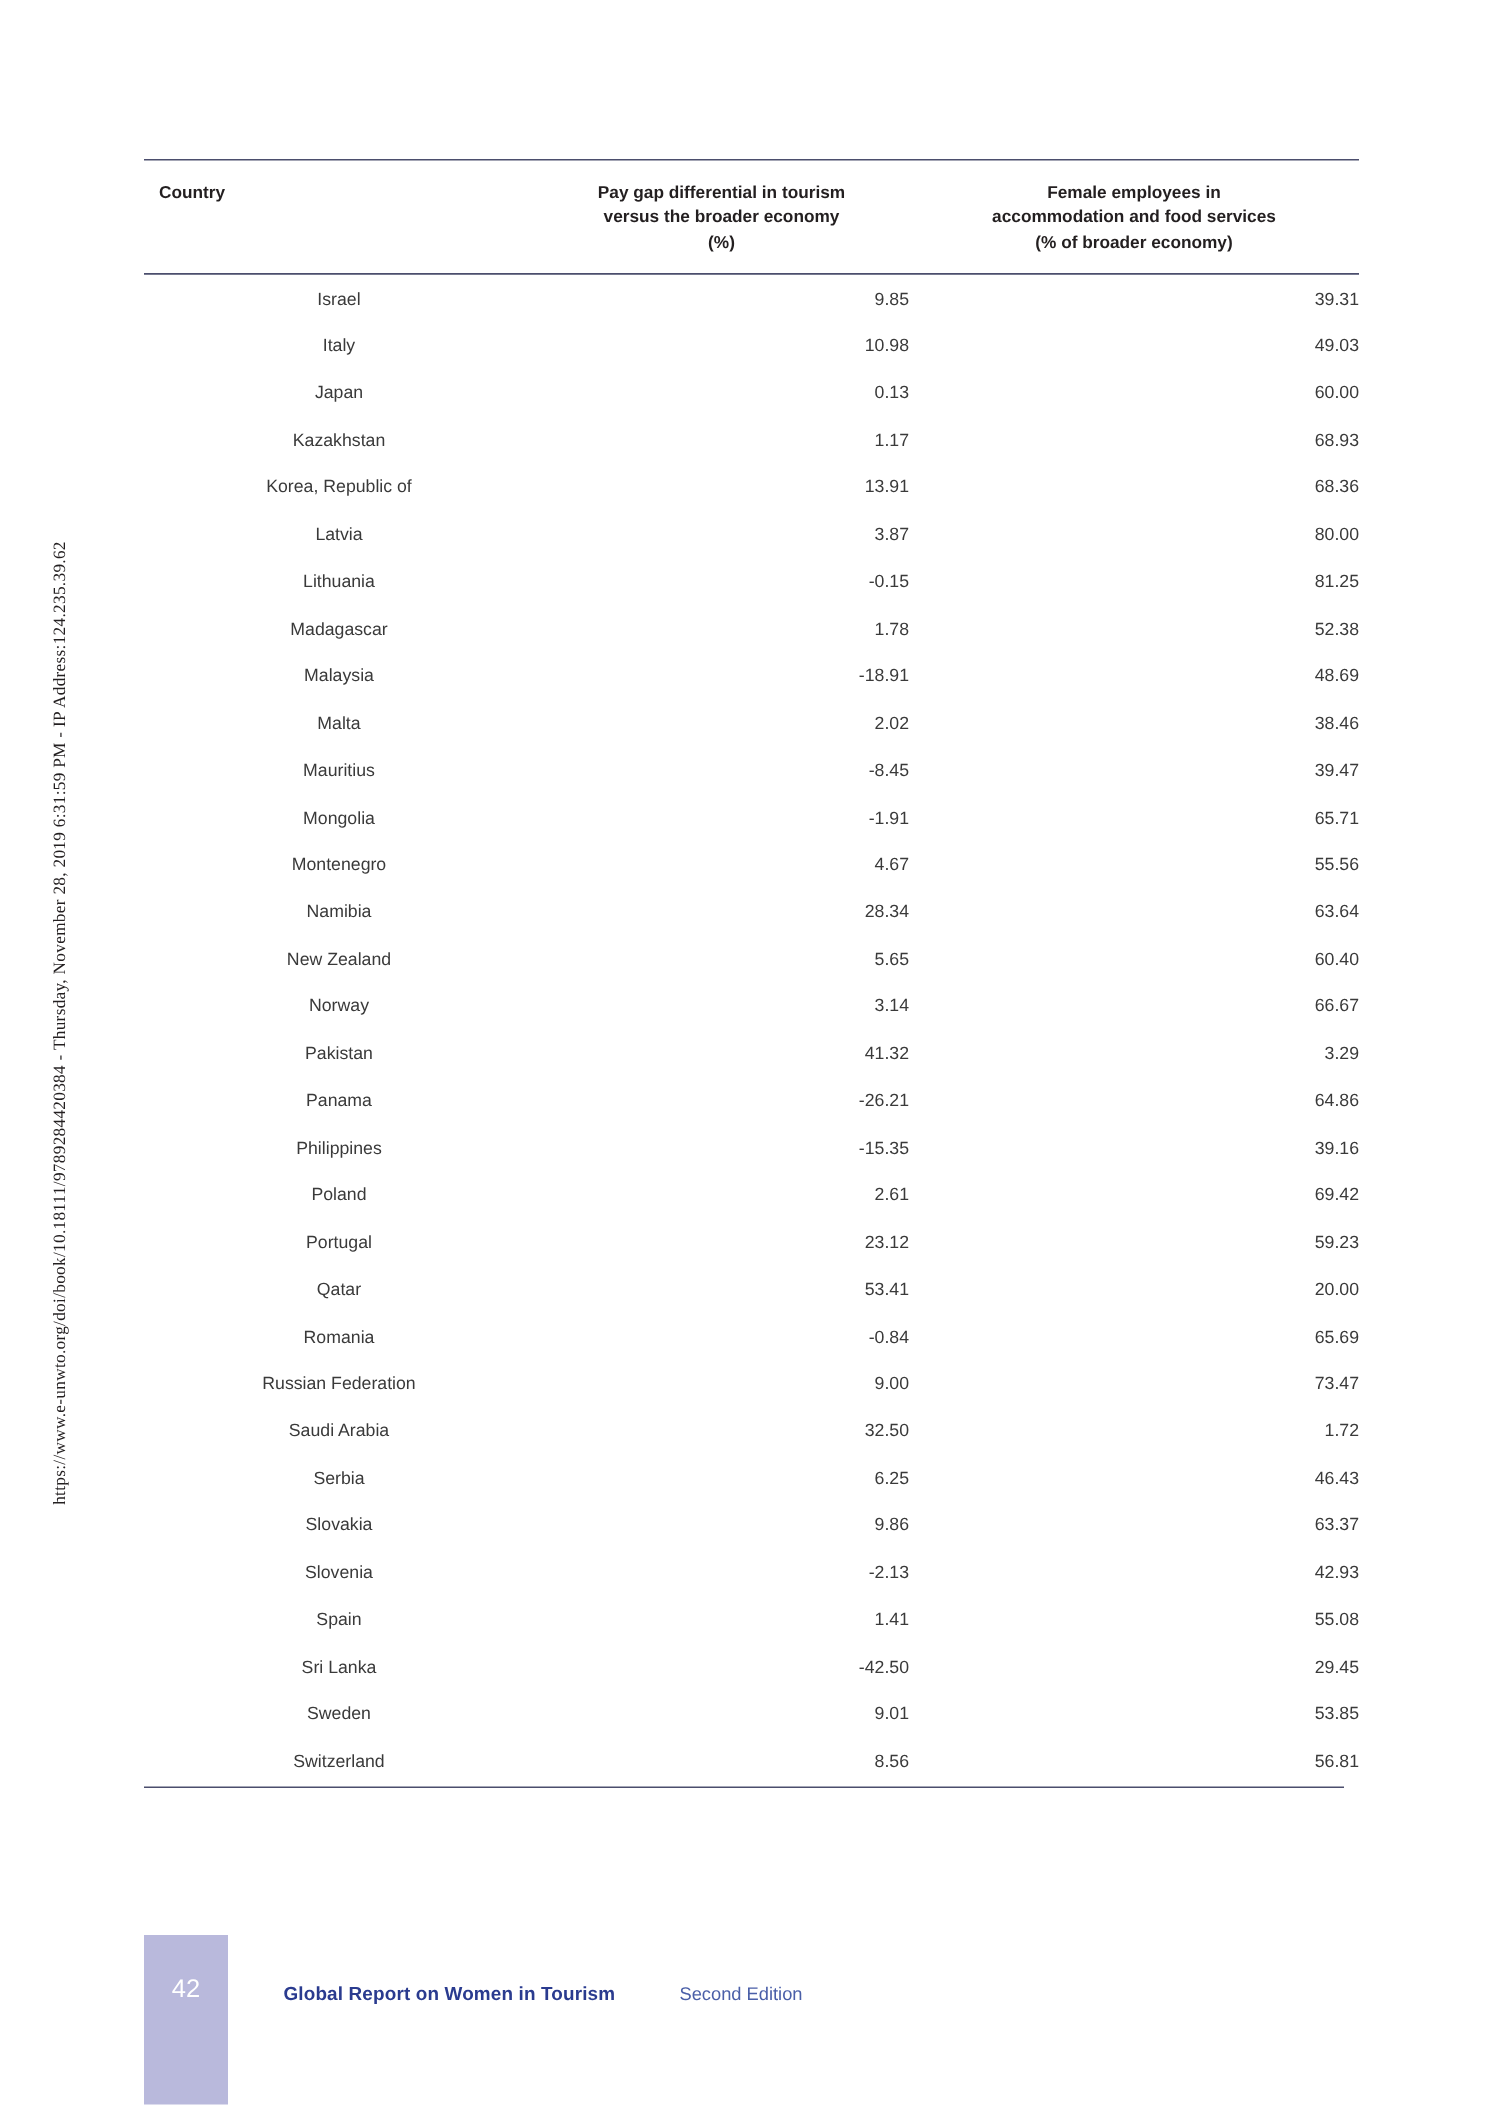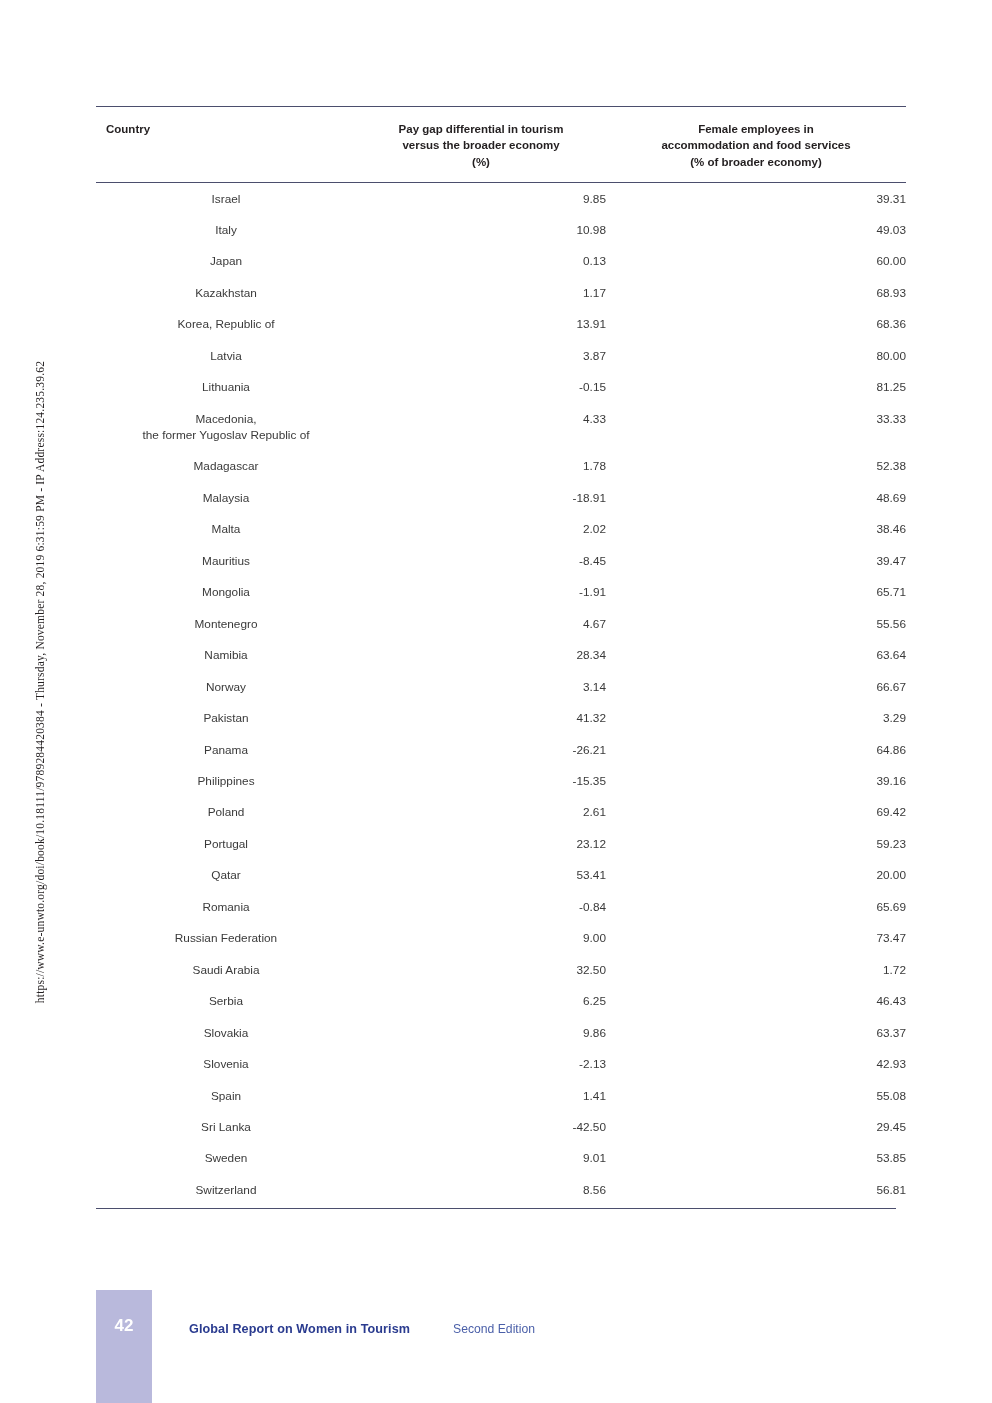--- a/index.html
+++ b/index.html
@@ -139,21 +139,20 @@
   }
   .page-number {
     position: absolute;
     left: 0;
     top: 26px;
     width: 56px;
     text-align: center;
     font-size: 17px;
     color: #ffffff;
     font-family: "Liberation Sans", sans-serif;
-    font-weight: bold;
   }
   .footer-title {
     position: absolute;
     left: 93px;
     top: 32px;
     font-size: 12.6px;
     font-weight: bold;
     color: #2a3b8f;
     letter-spacing: 0.1px;
   }
@@ -238,28 +237,20 @@
           </tr>
           <tr>
             <td class="c-country">
               <div>Lithuania</div>
             </td>
             <td class="c-gap">-0.15</td>
             <td class="c-female">81.25</td>
           </tr>
           <tr>
             <td class="c-country">
-              <div>Macedonia,</div>
-              <div>the former Yugoslav Republic of</div>
-            </td>
-            <td class="c-gap">4.33</td>
-            <td class="c-female">33.33</td>
-          </tr>
-          <tr>
-            <td class="c-country">
               <div>Madagascar</div>
             </td>
             <td class="c-gap">1.78</td>
             <td class="c-female">52.38</td>
           </tr>
           <tr>
             <td class="c-country">
               <div>Malaysia</div>
             </td>
             <td class="c-gap">-18.91</td>
@@ -292,20 +283,27 @@
             </td>
             <td class="c-gap">4.67</td>
             <td class="c-female">55.56</td>
           </tr>
           <tr>
             <td class="c-country">
               <div>Namibia</div>
             </td>
             <td class="c-gap">28.34</td>
             <td class="c-female">63.64</td>
+          </tr>
+          <tr>
+            <td class="c-country">
+              <div>New Zealand</div>
+            </td>
+            <td class="c-gap">5.65</td>
+            <td class="c-female">60.40</td>
           </tr>
           <tr>
             <td class="c-country">
               <div>Norway</div>
             </td>
             <td class="c-gap">3.14</td>
             <td class="c-female">66.67</td>
           </tr>
           <tr>
             <td class="c-country">

